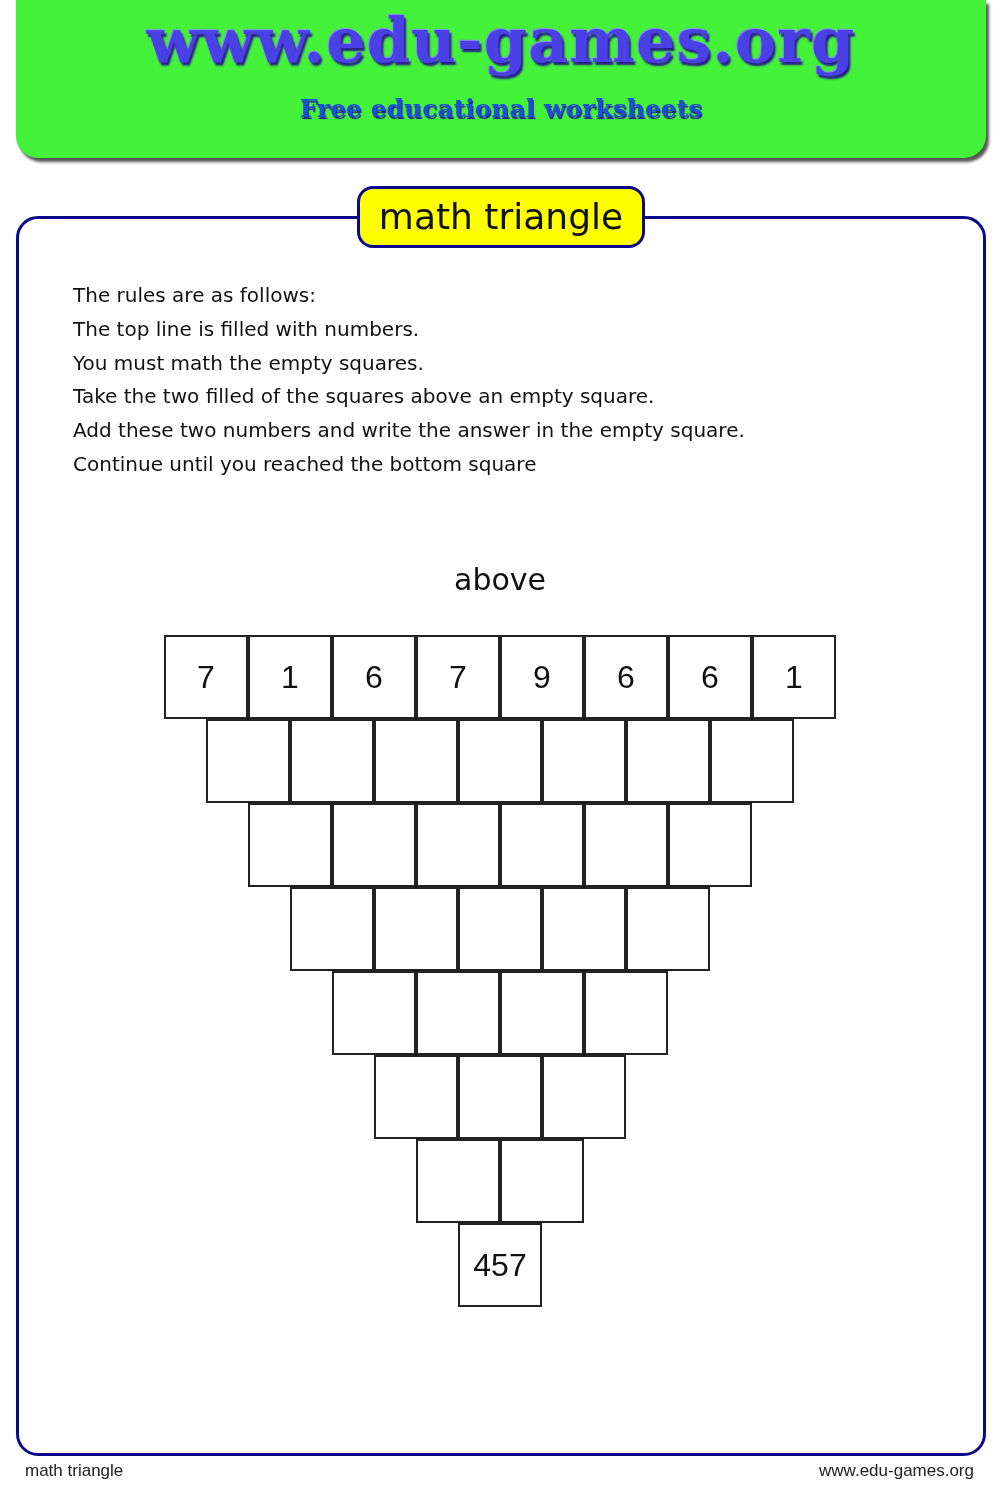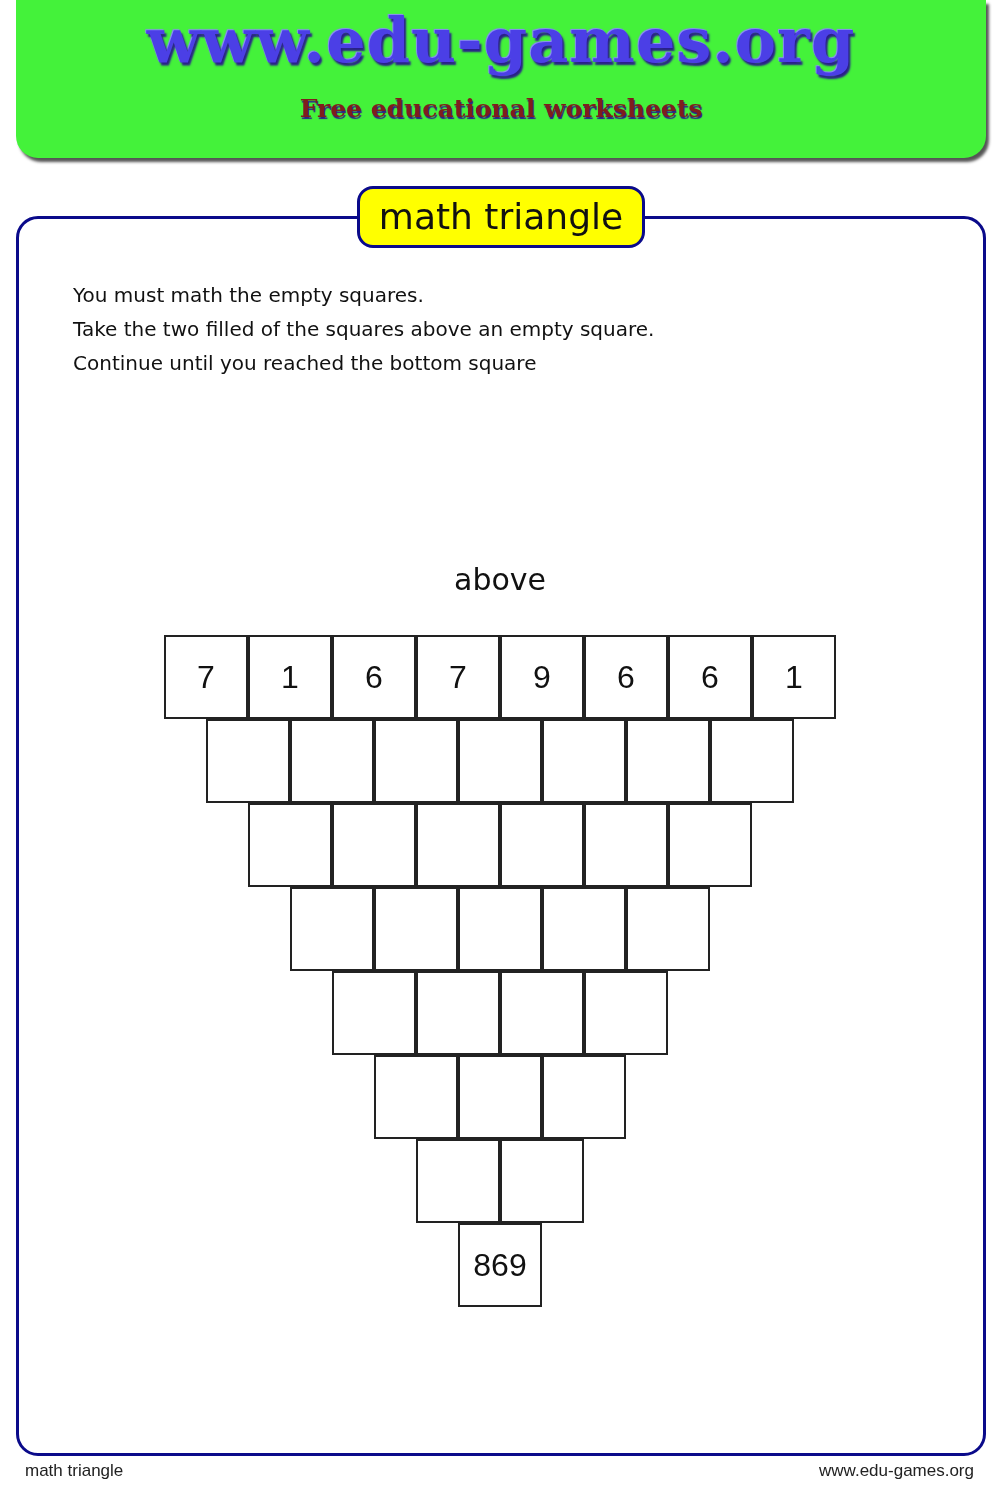--- a/index.html
+++ b/index.html
@@ -14,21 +14,21 @@
   }
   .banner-title {
     position: absolute; left: 0; right: 0; top: 4px; text-align: center;
     font-family: "DejaVu Serif", serif; font-weight: bold; font-size: 62px;
     color: #4b3fe6; letter-spacing: 1px;
     text-shadow: 2px 3px 2px #2a1f8a, -1px -1px 1px #8d86ff;
   }
   .banner-sub {
     position: absolute; left: 0; right: 0; top: 94px; text-align: center;
     font-family: "DejaVu Serif", serif; font-weight: bold; font-size: 25px;
-    color: #7f1d1d; text-shadow: 1px 2px 1px #2a1f8a;
+    color: #1d4ed8; text-shadow: 1px 2px 1px #2a1f8a;
   }
   .frame {
     position: absolute; left: 16px; top: 216px; width: 964px; height: 1234px;
     border: 3px solid #0a0a8a; border-radius: 22px;
   }
   .title-pill {
     position: absolute; left: 357px; top: 186px; width: 282px; height: 56px;
     background: #ffff00; border: 3px solid #0a0a8a; border-radius: 16px;
     text-align: center; line-height: 56px; font-size: 36px; color: #111;
     font-family: "DejaVu Sans", sans-serif; z-index: 2;
@@ -62,22 +62,25 @@
 
 <div class="banner">
   <div class="banner-title">www.edu-games.org</div>
   <div class="banner-sub">Free educational worksheets</div>
 </div>
 
 <div class="frame"></div>
 <div class="title-pill">math triangle</div>
 
 <ul class="rules">
+  <li>The rules are as follows:</li>
+  <li>The top line is filled with numbers.</li>
   <li>You must math the empty squares.</li>
   <li>Take the two filled of the squares above an empty square.</li>
+  <li>Add these two numbers and write the answer in the empty square.</li>
   <li>Continue until you reached the bottom square</li>
 </ul>
 
 <div class="op-label">above</div>
 
 <div id="pyramid">
     <div class="cell" style="left: 164px; top: 635px;">7</div>
     <div class="cell" style="left: 248px; top: 635px;">1</div>
     <div class="cell" style="left: 332px; top: 635px;">6</div>
     <div class="cell" style="left: 416px; top: 635px;">7</div>
@@ -105,17 +108,17 @@
     <div class="cell" style="left: 626px; top: 887px;"></div>
     <div class="cell" style="left: 332px; top: 971px;"></div>
     <div class="cell" style="left: 416px; top: 971px;"></div>
     <div class="cell" style="left: 500px; top: 971px;"></div>
     <div class="cell" style="left: 584px; top: 971px;"></div>
     <div class="cell" style="left: 374px; top: 1055px;"></div>
     <div class="cell" style="left: 458px; top: 1055px;"></div>
     <div class="cell" style="left: 542px; top: 1055px;"></div>
     <div class="cell" style="left: 416px; top: 1139px;"></div>
     <div class="cell" style="left: 500px; top: 1139px;"></div>
-    <div class="cell" style="left: 458px; top: 1223px;">869</div>
+    <div class="cell" style="left: 458px; top: 1223px;">457</div>
   </div>
 
 <div class="footer-left">math triangle</div>
 <div class="footer-right">www.edu-games.org</div>
 
 </body></html>

